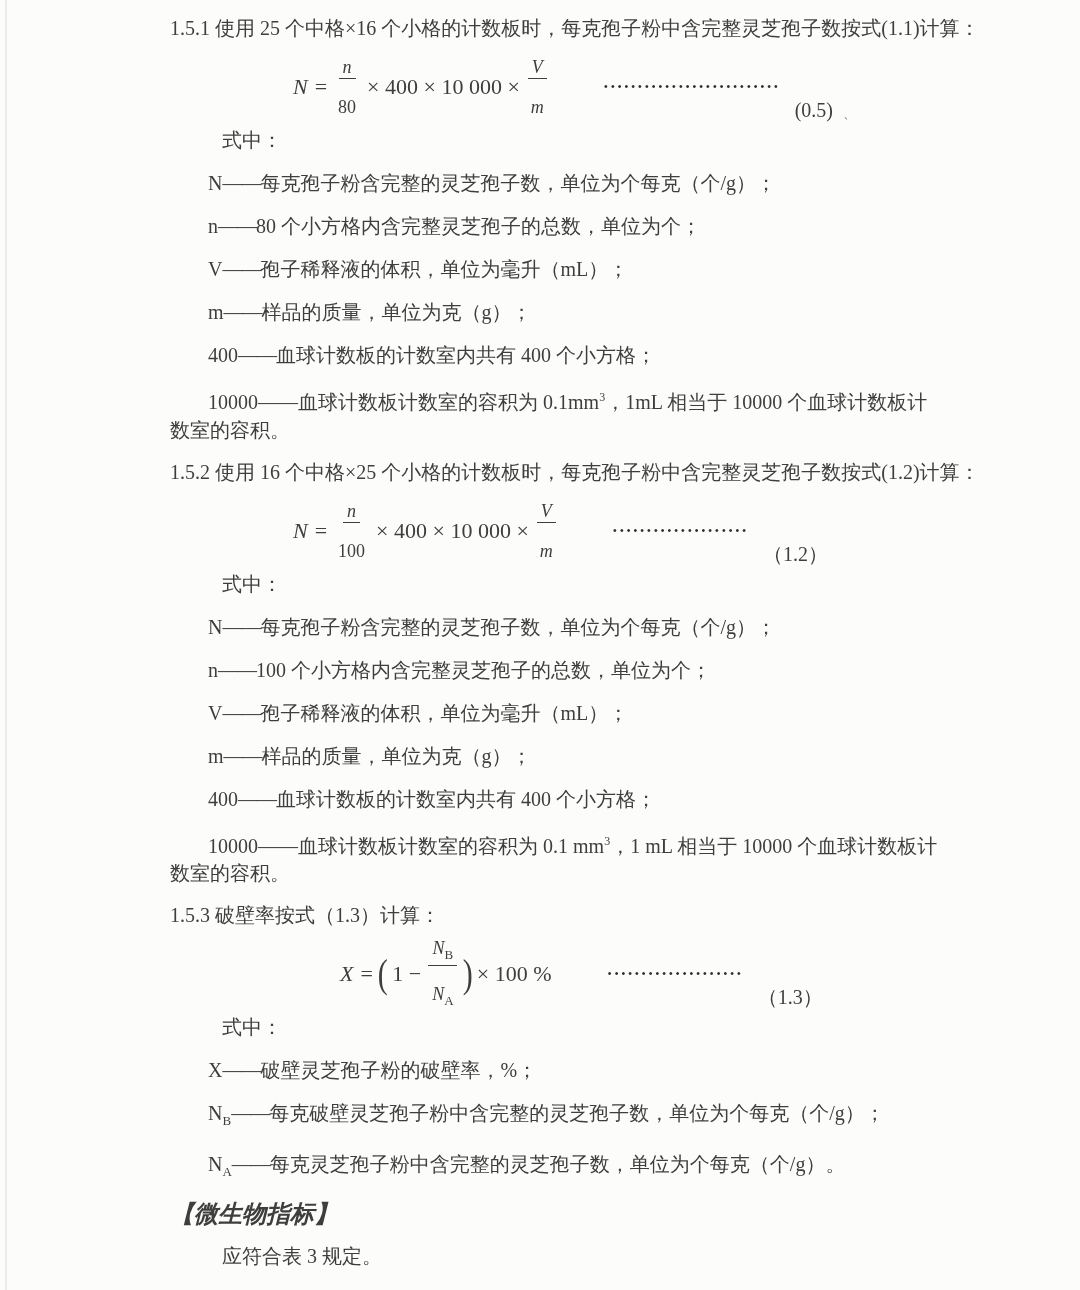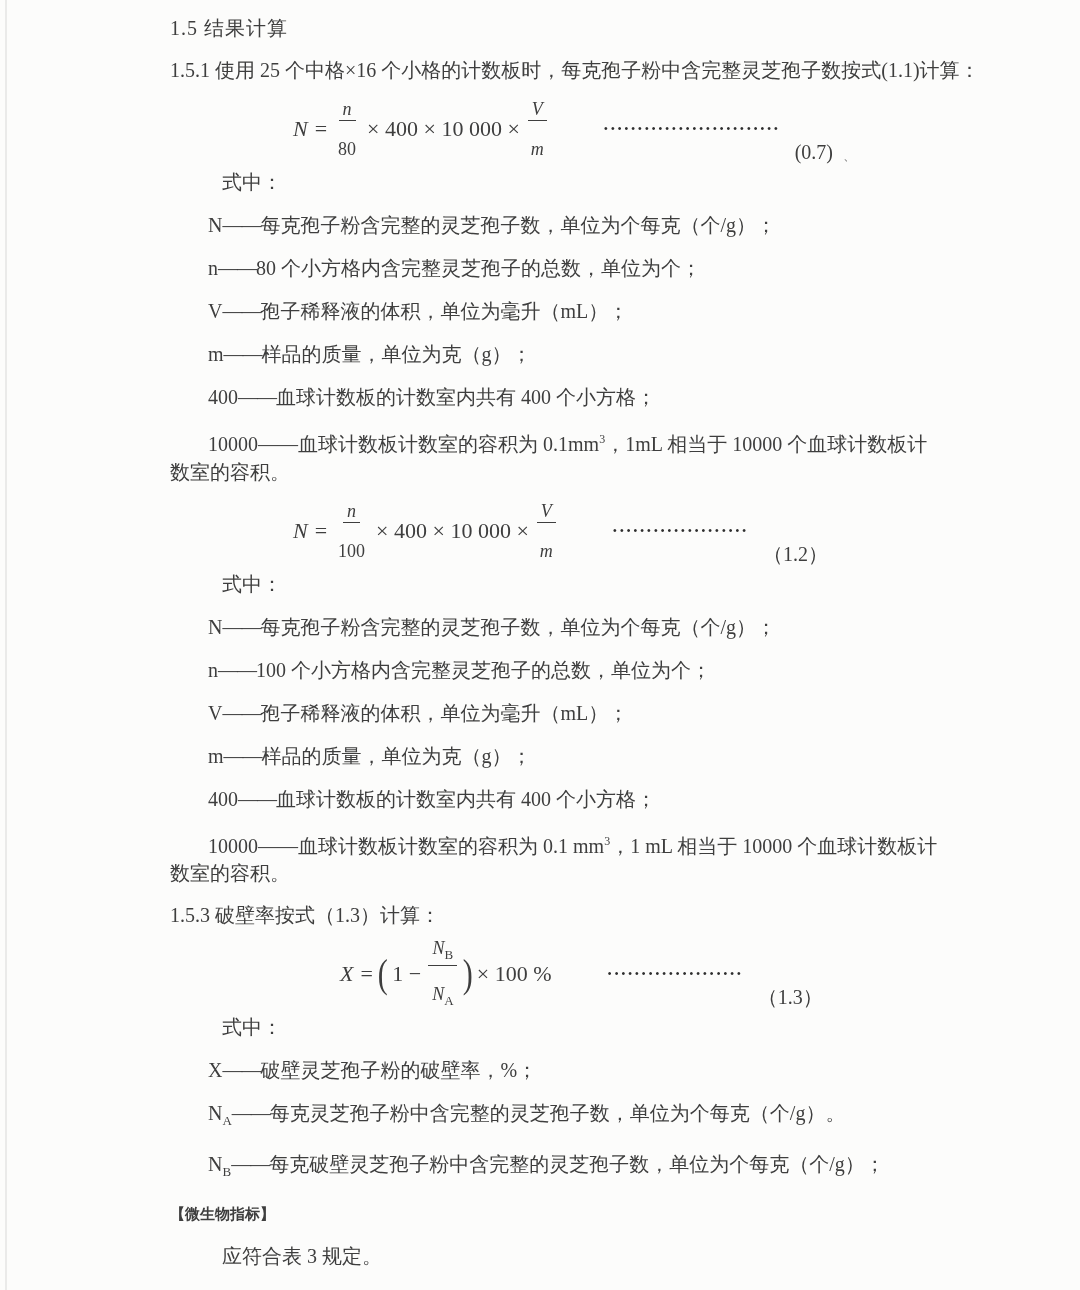--- a/index.html
+++ b/index.html
@@ -88,63 +88,63 @@
     transform: translateY(6px);
     white-space: nowrap;
   }
   .eqtail {
     font-size: 13px;
     color: #6a6a6a;
     align-self: flex-end;
     transform: translateY(10px);
     margin-left: 10px;
   }
-  .micro-head { font-weight: bold; font-size: 15px; }
+  .micro-head { font-weight: bold; font-size: 24px; font-style: italic; }
 </style>
 </head>
 <body>
 
 <div class="page">
   <div class="edge-line"></div>
 
   <main class="doc">
 
-    <p class="para h15">1.5 结果计算</p>
 
     <p class="para">1.5.1 使用 25 个中格×16 个小格的计数板时，每克孢子粉中含完整灵芝孢子数按式(1.1)计算：</p>
 
     <div class="formula-row f-ind-1">
       <span class="math">
         <span class="var">N</span>
         <span class="op">=</span>
         <span class="frac">
             <span class="num var">n</span>
             <span class="den op">80</span>
           </span>
         <span class="op">× 400 × 10 000 ×</span>
         <span class="frac">
             <span class="num var">V</span>
             <span class="den var">m</span>
           </span>
       </span>
       <span class="dots">••••••••••••••••••••••••••</span>
-      <span class="eqnum">(0.7)</span>
+      <span class="eqnum">(0.5)</span>
       <span class="eqtail">、</span>
     </div>
 
     <p class="para where">式中：</p>
 
     <p class="def"><span>N</span><span class="dash">——</span><span>每克孢子粉含完整的灵芝孢子数，单位为个每克（个/g）；</span></p>
     <p class="def"><span>n</span><span class="dash">——</span><span>80 个小方格内含完整灵芝孢子的总数，单位为个；</span></p>
     <p class="def"><span>V</span><span class="dash">——</span><span>孢子稀释液的体积，单位为毫升（mL）；</span></p>
     <p class="def"><span>m</span><span class="dash">——</span><span>样品的质量，单位为克（g）；</span></p>
     <p class="def"><span>400</span><span class="dash">——</span><span>血球计数板的计数室内共有 400 个小方格；</span></p>
 
     <p class="hang"><span>10000</span><span class="dash">——</span><span>血球计数板计数室的容积为 0.1mm</span><sup class="tsup">3</sup><span>，1mL 相当于 10000 个血球计数板计数室的容积。</span></p>
 
+    <p class="para">1.5.2 使用 16 个中格×25 个小格的计数板时，每克孢子粉中含完整灵芝孢子数按式(1.2)计算：</p>
 
     <div class="formula-row f-ind-1">
       <span class="math">
         <span class="var">N</span>
         <span class="op">=</span>
         <span class="frac">
             <span class="num var">n</span>
             <span class="den op">100</span>
           </span>
         <span class="op">× 400 × 10 000 ×</span>
@@ -182,20 +182,20 @@
         <span class="bigparen">)</span>
         <span class="op">× 100 %</span>
       </span>
       <span class="dots">••••••••••••••••••••</span>
       <span class="eqnum">（1.3）</span>
     </div>
 
     <p class="para where">式中：</p>
 
     <p class="def"><span>X</span><span class="dash">——</span><span>破壁灵芝孢子粉的破壁率，%；</span></p>
+    <p class="def"><span>N</span><sub class="tsub">B</sub><span class="dash">——</span><span>每克破壁灵芝孢子粉中含完整的灵芝孢子数，单位为个每克（个/g）；</span></p>
     <p class="def"><span>N</span><sub class="tsub">A</sub><span class="dash">——</span><span>每克灵芝孢子粉中含完整的灵芝孢子数，单位为个每克（个/g）。</span></p>
-    <p class="def"><span>N</span><sub class="tsub">B</sub><span class="dash">——</span><span>每克破壁灵芝孢子粉中含完整的灵芝孢子数，单位为个每克（个/g）；</span></p>
 
     <p class="para micro-head">【微生物指标】</p>
     <p class="para where">应符合表 3 规定。</p>
 
   </main>
 </div>
 
 </body></html>

